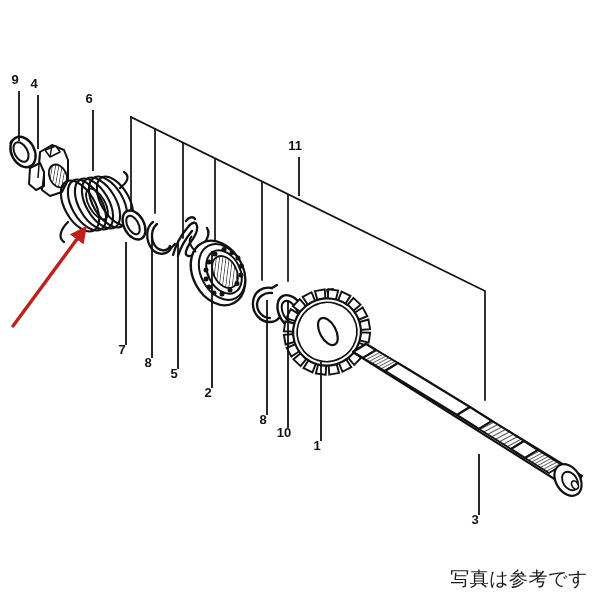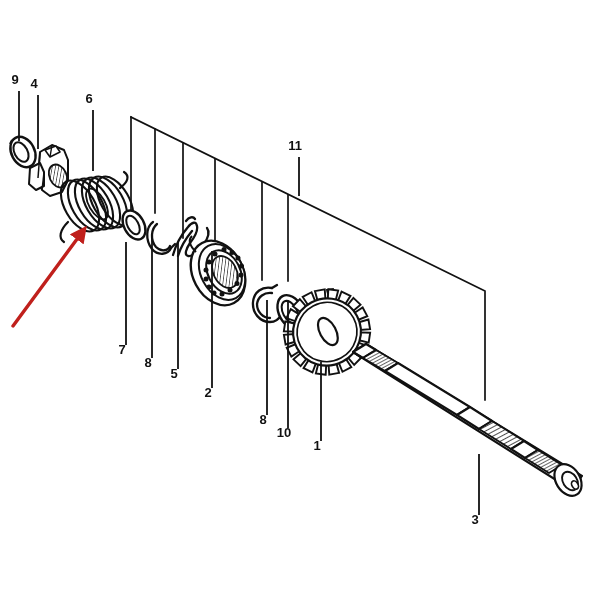--- a/index.html
+++ b/index.html
@@ -237,13 +237,14 @@
       <text class="lbl" x="317" y="450" text-anchor="middle">1</text>
       <text class="lbl" x="475" y="524" text-anchor="middle">3</text>
       <text class="lbl" x="295" y="150" text-anchor="middle">11</text>
     </g>
 
     <g>
       <line x1="13" y1="326" x2="80" y2="235" stroke="#c0201c" stroke-width="3.4" stroke-linecap="round" marker-end="url(#arrowhead-red)"></line>
     </g>
   </svg>
 
+  <div class="cap">写真は参考です</div>
 </div>
 
 </body></html>

